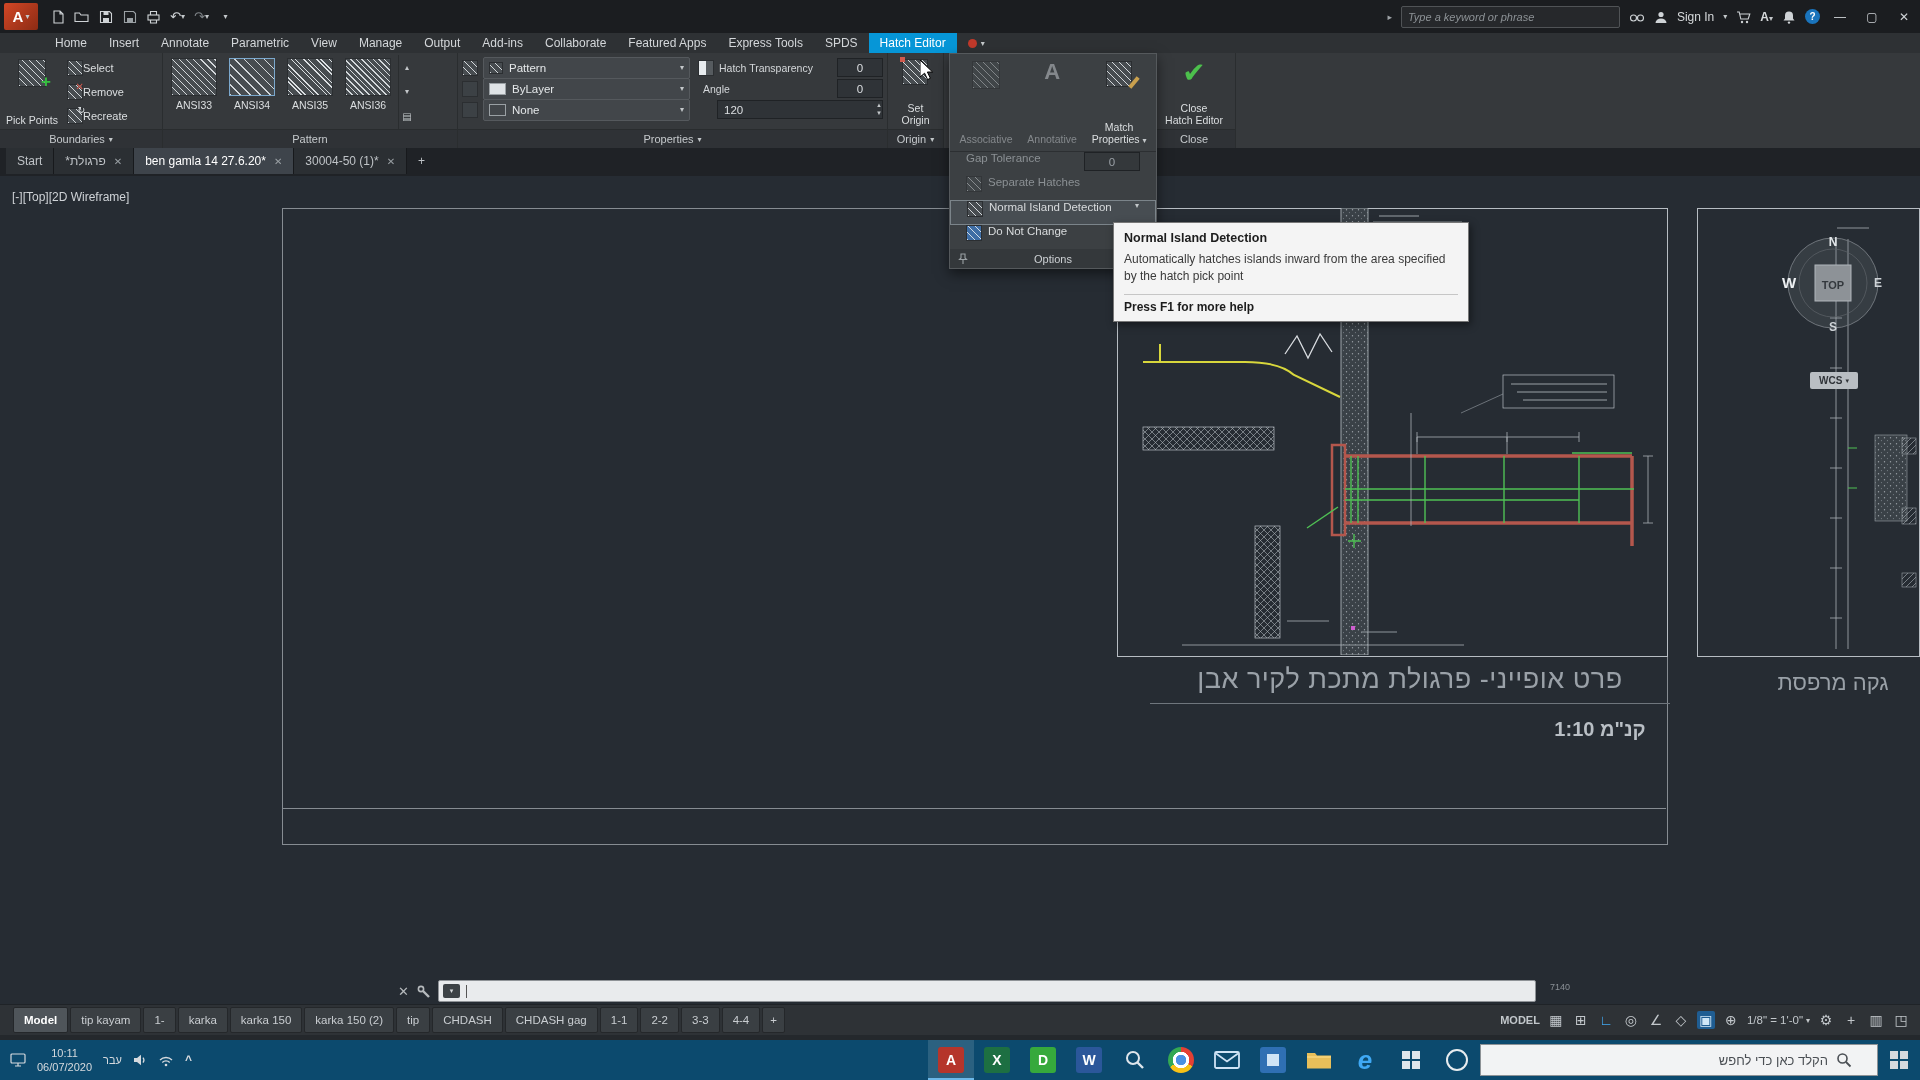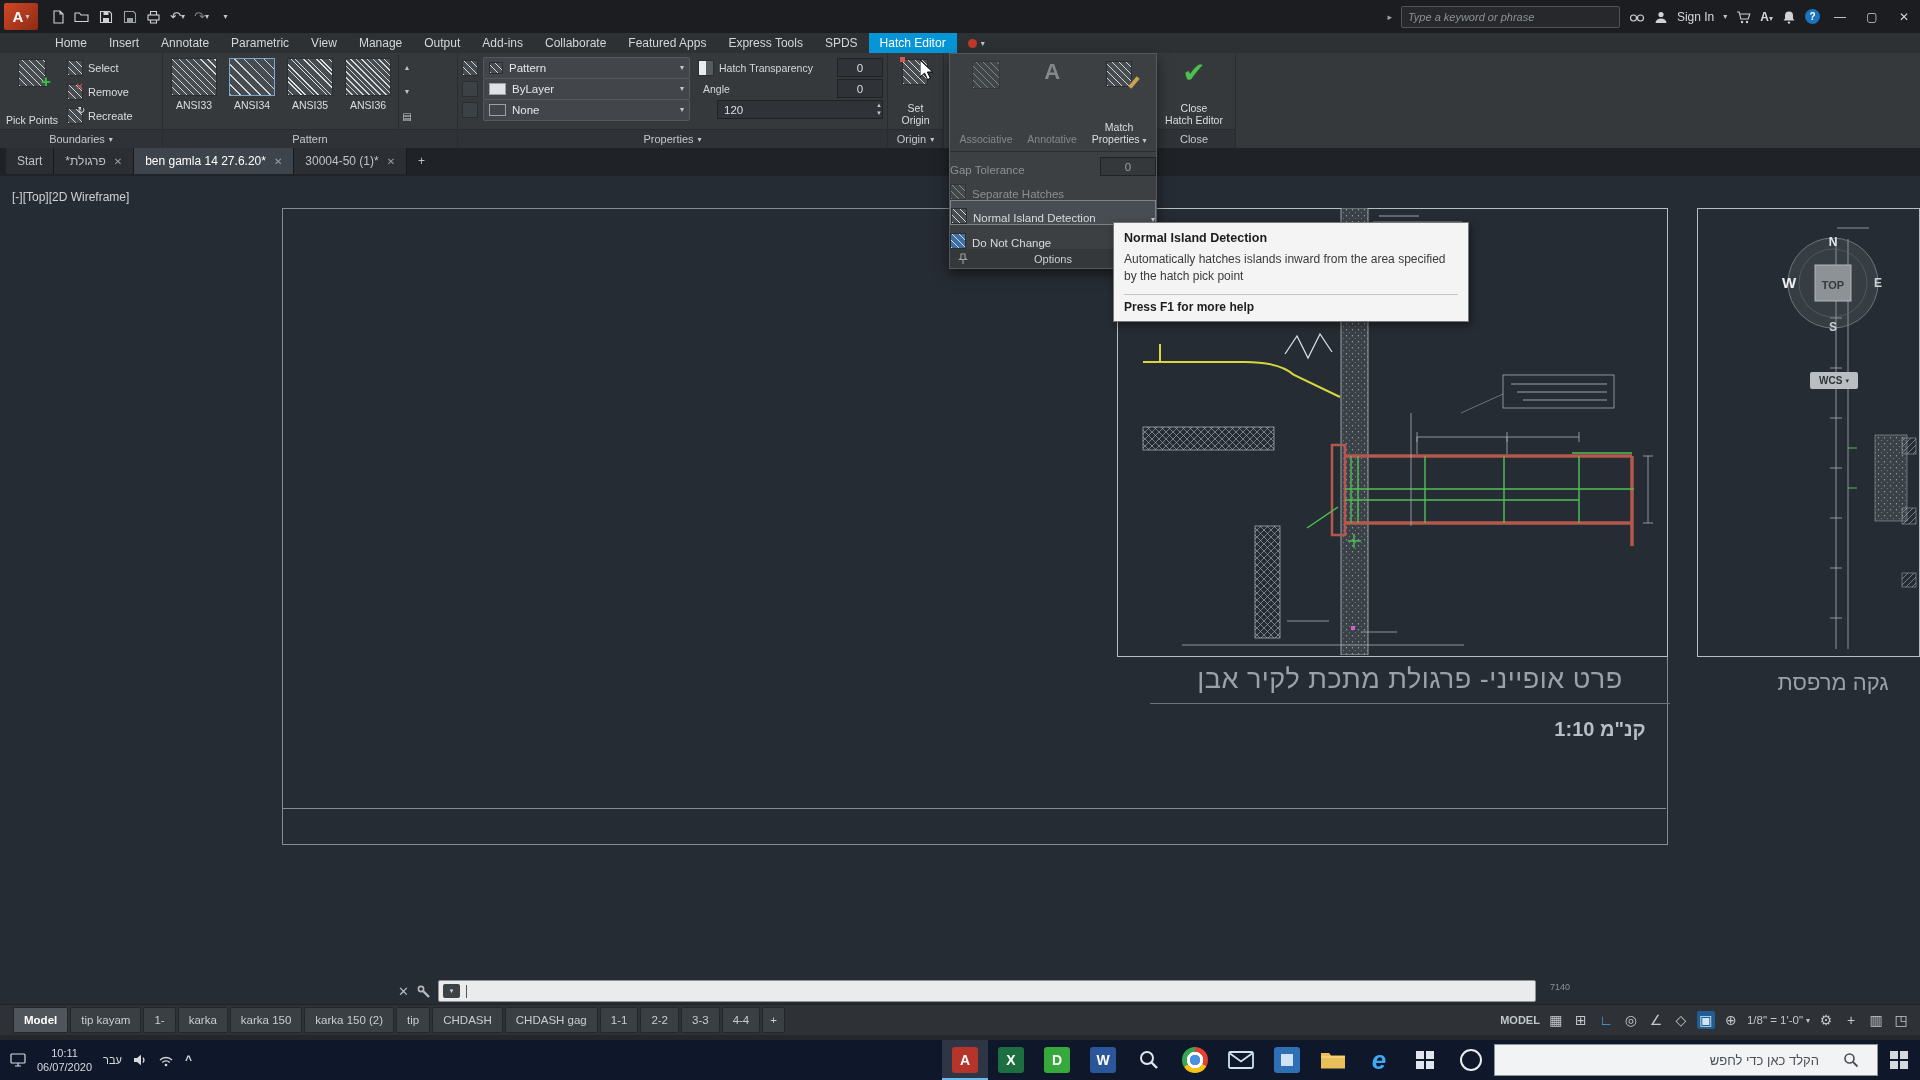--- a/index.html
+++ b/index.html
@@ -37,21 +37,21 @@
 
   
   .ribbon{position:absolute;top:53px;left:0;right:0;height:95px;background:#36393c;display:flex;z-index:20}
   .panel{display:flex;flex-direction:column;border-right:1px solid #2a2d2f}
   .pcontent{height:74px;display:flex;align-items:stretch;padding:2px 3px 0;gap:2px}
   .plabel{height:18px;background:#2f3236;border-top:1px solid #292c2e;display:flex;align-items:center;
           justify-content:center;gap:4px;font-size:11px;color:#c6cacd;margin-top:auto}
   .bigbtn{display:flex;flex-direction:column;align-items:center;justify-content:space-between;
           padding:4px 3px 3px;color:#dcdfe1;font-size:10.5px;text-align:center;line-height:1.15}
   .smallcol{display:flex;flex-direction:column;justify-content:space-around;padding:1px 4px}
-  .sbtn{display:flex;align-items:center;gap:5px;font-size:11px;color:#dcdfe1;height:22px}
+  .sbtn{display:flex;align-items:center;font-size:11px;color:#dcdfe1;height:22px}
   .tile{background-color:#474c50;border:1px solid #2b2e31;
         background-image:repeating-linear-gradient(45deg,rgba(236,240,243,.85) 0 1px,transparent 1px 5px)}
   .t34{background-image:repeating-linear-gradient(45deg,rgba(236,240,243,.85) 0 1px,transparent 1px 7px)}
   .t35{background-image:repeating-linear-gradient(45deg,rgba(236,240,243,.9) 0 1px,transparent 1px 3px,rgba(236,240,243,.9) 3px 4px,transparent 4px 9px)}
   .t36{background-image:repeating-linear-gradient(45deg,rgba(236,240,243,.85) 0 1px,transparent 1px 4px)}
   .mini{width:14px;height:14px;flex:none}
   .swatch{width:56px;display:flex;flex-direction:column;align-items:center;padding-top:3px;gap:3px;
           font-size:10.5px;color:#dcdfe1}
   .swatch .tile{width:44px;height:36px}
   .arrcol{width:16px;display:flex;flex-direction:column;align-items:center;justify-content:space-around;
@@ -66,21 +66,21 @@
         display:flex;align-items:center;justify-content:center;min-width:46px;box-sizing:border-box}
   .lbl{font-size:10.5px;color:#d4d7da;white-space:nowrap}
   .spin{display:flex;flex-direction:column;font-size:6px;color:#c3c7ca;line-height:1.2;margin-left:auto}
   .chip{width:15px;height:10px;background:#dfe3e6;border:1px solid #9aa0a4;flex:none}
 
   
   .flyout{position:absolute;left:949px;top:53px;width:208px;height:216px;background:#3c4043;
           border:1px solid #55595c;box-shadow:0 5px 12px rgba(0,0,0,.5);z-index:40;
           display:flex;flex-direction:column;box-sizing:border-box}
   .fly-top{height:97px;display:flex;justify-content:space-around;padding:3px 2px;border-bottom:1px solid #2c2f32}
-  .fly-row{height:24px;display:flex;align-items:flex-end;gap:6px;padding:0 0;font-size:11.5px;color:#d8dbdd;flex:none}
+  .fly-row{height:24px;display:flex;align-items:flex-start;gap:6px;padding:0 16px;font-size:11.5px;color:#d8dbdd;flex:none}
   .fly-row.dis{color:#8b9094}
   .fly-row.hl{background:#474d52;border:1px solid #7b848a;height:25px;box-sizing:border-box}
   .fly-foot{margin-top:auto;height:20px;background:#34383b;display:flex;align-items:center;
             justify-content:center;font-size:11px;color:#cdd1d4;position:relative}
   .dim{color:#84888c}
 
   
   .tooltip{position:absolute;left:1113px;top:222px;width:356px;background:#f4f4f4;border:1px solid #777;
            box-shadow:2px 3px 8px rgba(0,0,0,.45);z-index:60;padding:8px 10px 7px;font-size:12px;
            color:#333;box-sizing:border-box}
@@ -116,33 +116,33 @@
         color:#c9cdd1;border:1px solid #24272a;border-radius:2px;font-size:11.5px;white-space:nowrap}
   .ltab.active{background:#4f555a;color:#fff;font-weight:bold}
   .statusgrp{margin-left:auto;display:flex;align-items:center;gap:7px;margin-right:10px;
              color:#c2c7cb;font-size:12px}
   .sic{font-size:14px;display:flex;align-items:center;justify-content:center;width:18px;height:18px;flex:none}
   .sic.blue{color:#42a8f0}
   .sic.bluebg{background:#1f5d92;border-radius:2px;color:#cfe6f7}
   .strip{position:absolute;top:1034px;left:0;right:0;height:6px;background:#24282c}
 
   
-  .taskbar{position:absolute;top:1040px;left:0;right:0;height:40px;background:#0f172a;display:flex;
+  .taskbar{position:absolute;top:1040px;left:0;right:0;height:40px;background:#0c4a6e;display:flex;
            align-items:center;color:#d6dade;z-index:30}
   .sysleft{display:flex;align-items:center;gap:11px;padding-left:10px;font-size:11px}
   .clock{display:flex;flex-direction:column;align-items:center;line-height:1.3;font-size:11px}
   .cell{width:46px;height:40px;display:flex;align-items:center;justify-content:center;position:relative;flex:none}
   .cell.active{background:rgba(255,255,255,.13);box-shadow:inset 0 -2px 0 #6cb8e8}
   .appsq{width:26px;height:26px;border-radius:3px;display:flex;align-items:center;justify-content:center;
          font-weight:bold;color:#fff;font-size:14px}
   .chrome{width:26px;height:26px;border-radius:50%;
      background:radial-gradient(circle at 50% 50%, #4a90e2 0 5px, #fff 5.5px 8px, rgba(0,0,0,0) 8.5px),
                 conic-gradient(#e44034 0 33%, #f7c117 0 66%, #34a853 0 100%)}
   .tsearch{width:346px;height:30px;background:#f2f3f4;border:1px solid #8d9296;display:flex;
-           align-items:center;gap:24px;padding:0 18px;font-size:13px;color:#4a4f54;direction:rtl;flex:none}
+           align-items:center;gap:8px;padding:0 25px;font-size:13px;color:#4a4f54;direction:rtl;flex:none}
   .startbtn{width:42px;height:40px;display:flex;align-items:center;justify-content:center;flex:none}
 </style>
 </head>
 <body>
 
 <div id="app">
 
   <div class="titlebar">
     <div class="logo">
         <span>A</span>

